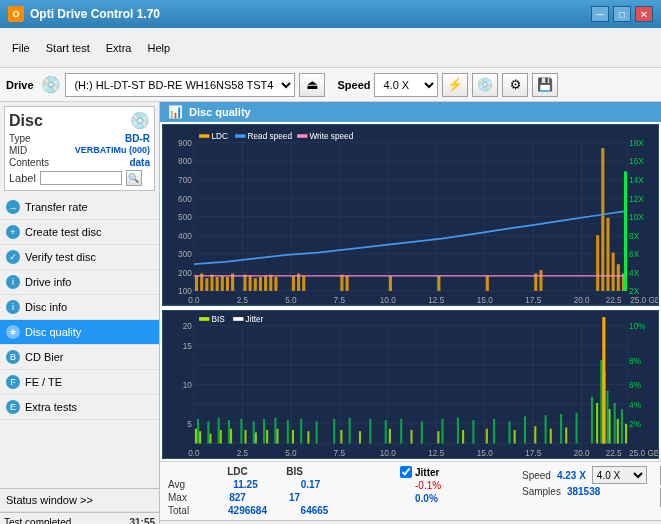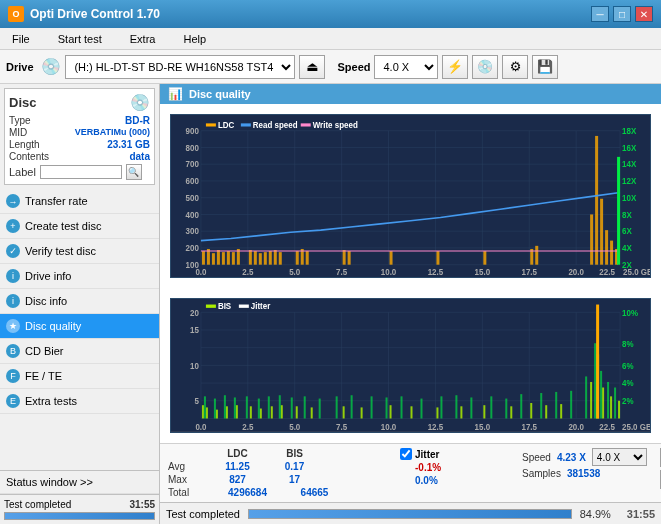--- a/index.html
+++ b/index.html
@@ -59,22 +59,22 @@
     }
     .title-btn.close { background: #e05050; }
 
     
     .menu-bar {
       background: #f0f0f0;
       border-bottom: 1px solid #d0d0d0;
       display: flex;
       align-items: center;
       padding: 2px 4px;
-      height: 22px;
-      gap: 12px;
+      height: 40px;
+      gap: 0;
     }
     .menu-item {
       padding: 2px 8px;
       cursor: pointer;
       font-size: 11px;
     }
 
     
     .toolbar {
       background: #f5f5f5;
@@ -143,21 +143,21 @@
       padding: 4px;
     }
     .disc-panel-header {
       display: flex;
       align-items: center;
       justify-content: space-between;
       margin-bottom: 3px;
     }
     .disc-title {
       font-weight: bold;
-      font-size: 13px;
+      font-size: 16px;
       color: #333;
     }
     .disc-icon {
       font-size: 16px;
     }
     .disc-row {
       display: flex;
       justify-content: space-between;
       margin: 1px 0;
       font-size: 10px;
@@ -241,24 +241,23 @@
     .charts-area {
       flex: 1;
       display: flex;
       flex-direction: column;
       padding: 0;
     }
 
     .chart-container {
       flex: 1;
       position: relative;
-      background: #737373;
-      margin: 10px;
+      background: #14b8a6;
+      margin: 2px;
       border: 1px solid #2a4a6a;
-      font-weight: bold;
     }
 
     .chart-top {
       flex: 1.1;
     }
 
     .chart-bottom {
       flex: 0.9;
     }
 
@@ -382,24 +381,20 @@
           <span class="disc-title">Disc</span>
           <span class="disc-icon">💿</span>
         </div>
         <div class="disc-row">
           <span class="disc-key">Type</span>
           <span class="disc-value">BD-R</span>
         </div>
         <div class="disc-row">
           <span class="disc-key">MID</span>
           <span class="disc-value" style="font-size:9px;">VERBATIMu (000)</span>
-        </div>
-        <div class="disc-row">
-          <span class="disc-key">Length</span>
-          <span class="disc-value">23.31 GB</span>
         </div>
         <div class="disc-row">
           <span class="disc-key">Contents</span>
           <span class="disc-value">data</span>
         </div>
         <div class="disc-label-row">
           <span class="disc-key">Label</span>
           <input class="disc-label-input" type="text" style="">
           <button class="disc-label-btn">🔍</button>
         </div>
@@ -703,21 +698,21 @@
       </div>
 
       <div class="stats-area">
 
         <div style="display:flex;flex-direction:column;gap:2px;font-size:10px;min-width:220px;">
           <div style="display:grid;grid-template-columns:40px 55px 55px;gap:2px;">
             <span></span>
             <span class="stats-header" style="text-align:center;font-weight:bold;color:#333;">LDC</span>
             <span class="stats-header" style="text-align:center;font-weight:bold;color:#333;">BIS</span>
           </div>
-          <div style="display:grid;grid-template-columns:40px 55px 55px;gap:2px;">
+          <div style="display:grid;grid-template-columns:40px 55px 55px;gap:10px;">
             <span style="color:#333;">Avg</span>
             <span style="color:#0055cc;text-align:center;font-weight:bold;">11.25</span>
             <span style="color:#0055cc;text-align:center;font-weight:bold;">0.17</span>
           </div>
           <div style="display:grid;grid-template-columns:40px 55px 55px;gap:2px;">
             <span style="color:#333;">Max</span>
             <span style="color:#0055cc;text-align:center;font-weight:bold;">827</span>
             <span style="color:#0055cc;text-align:center;font-weight:bold;">17</span>
           </div>
           <div style="display:grid;grid-template-columns:40px 55px 55px;gap:12px;">
@@ -726,21 +721,21 @@
             <span style="color:#0055cc;text-align:center;font-weight:bold;">64665</span>
           </div>
         </div>
 
         <div style="display:flex;flex-direction:column;gap:2px;font-size:10px;min-width:110px;margin-left:4px;">
           <div style="display:flex;align-items:center;gap:3px;">
             <input type="checkbox" checked="" style="width: 12px; height: 12px;">
             <span style="font-weight:bold;">Jitter</span>
           </div>
           <div style="margin-left:15px;">
-            <span style="color:#cc0000;font-weight:bold;">-0.1%</span>
+            <span style="color:#cc0000;font-weight:normal;">-0.1%</span>
           </div>
           <div style="margin-left:15px;">
             <span style="color:#0055cc;font-weight:bold;">0.0%</span>
           </div>
         </div>
 
         <div style="display:flex;flex-direction:column;gap:2px;font-size:10px;min-width:130px;margin-left:4px;">
           <div style="display:flex;align-items:center;gap:6px;">
             <span style="color:#333;">Speed</span>
             <span style="color:#0055cc;font-weight:bold;">4.23 X</span>

